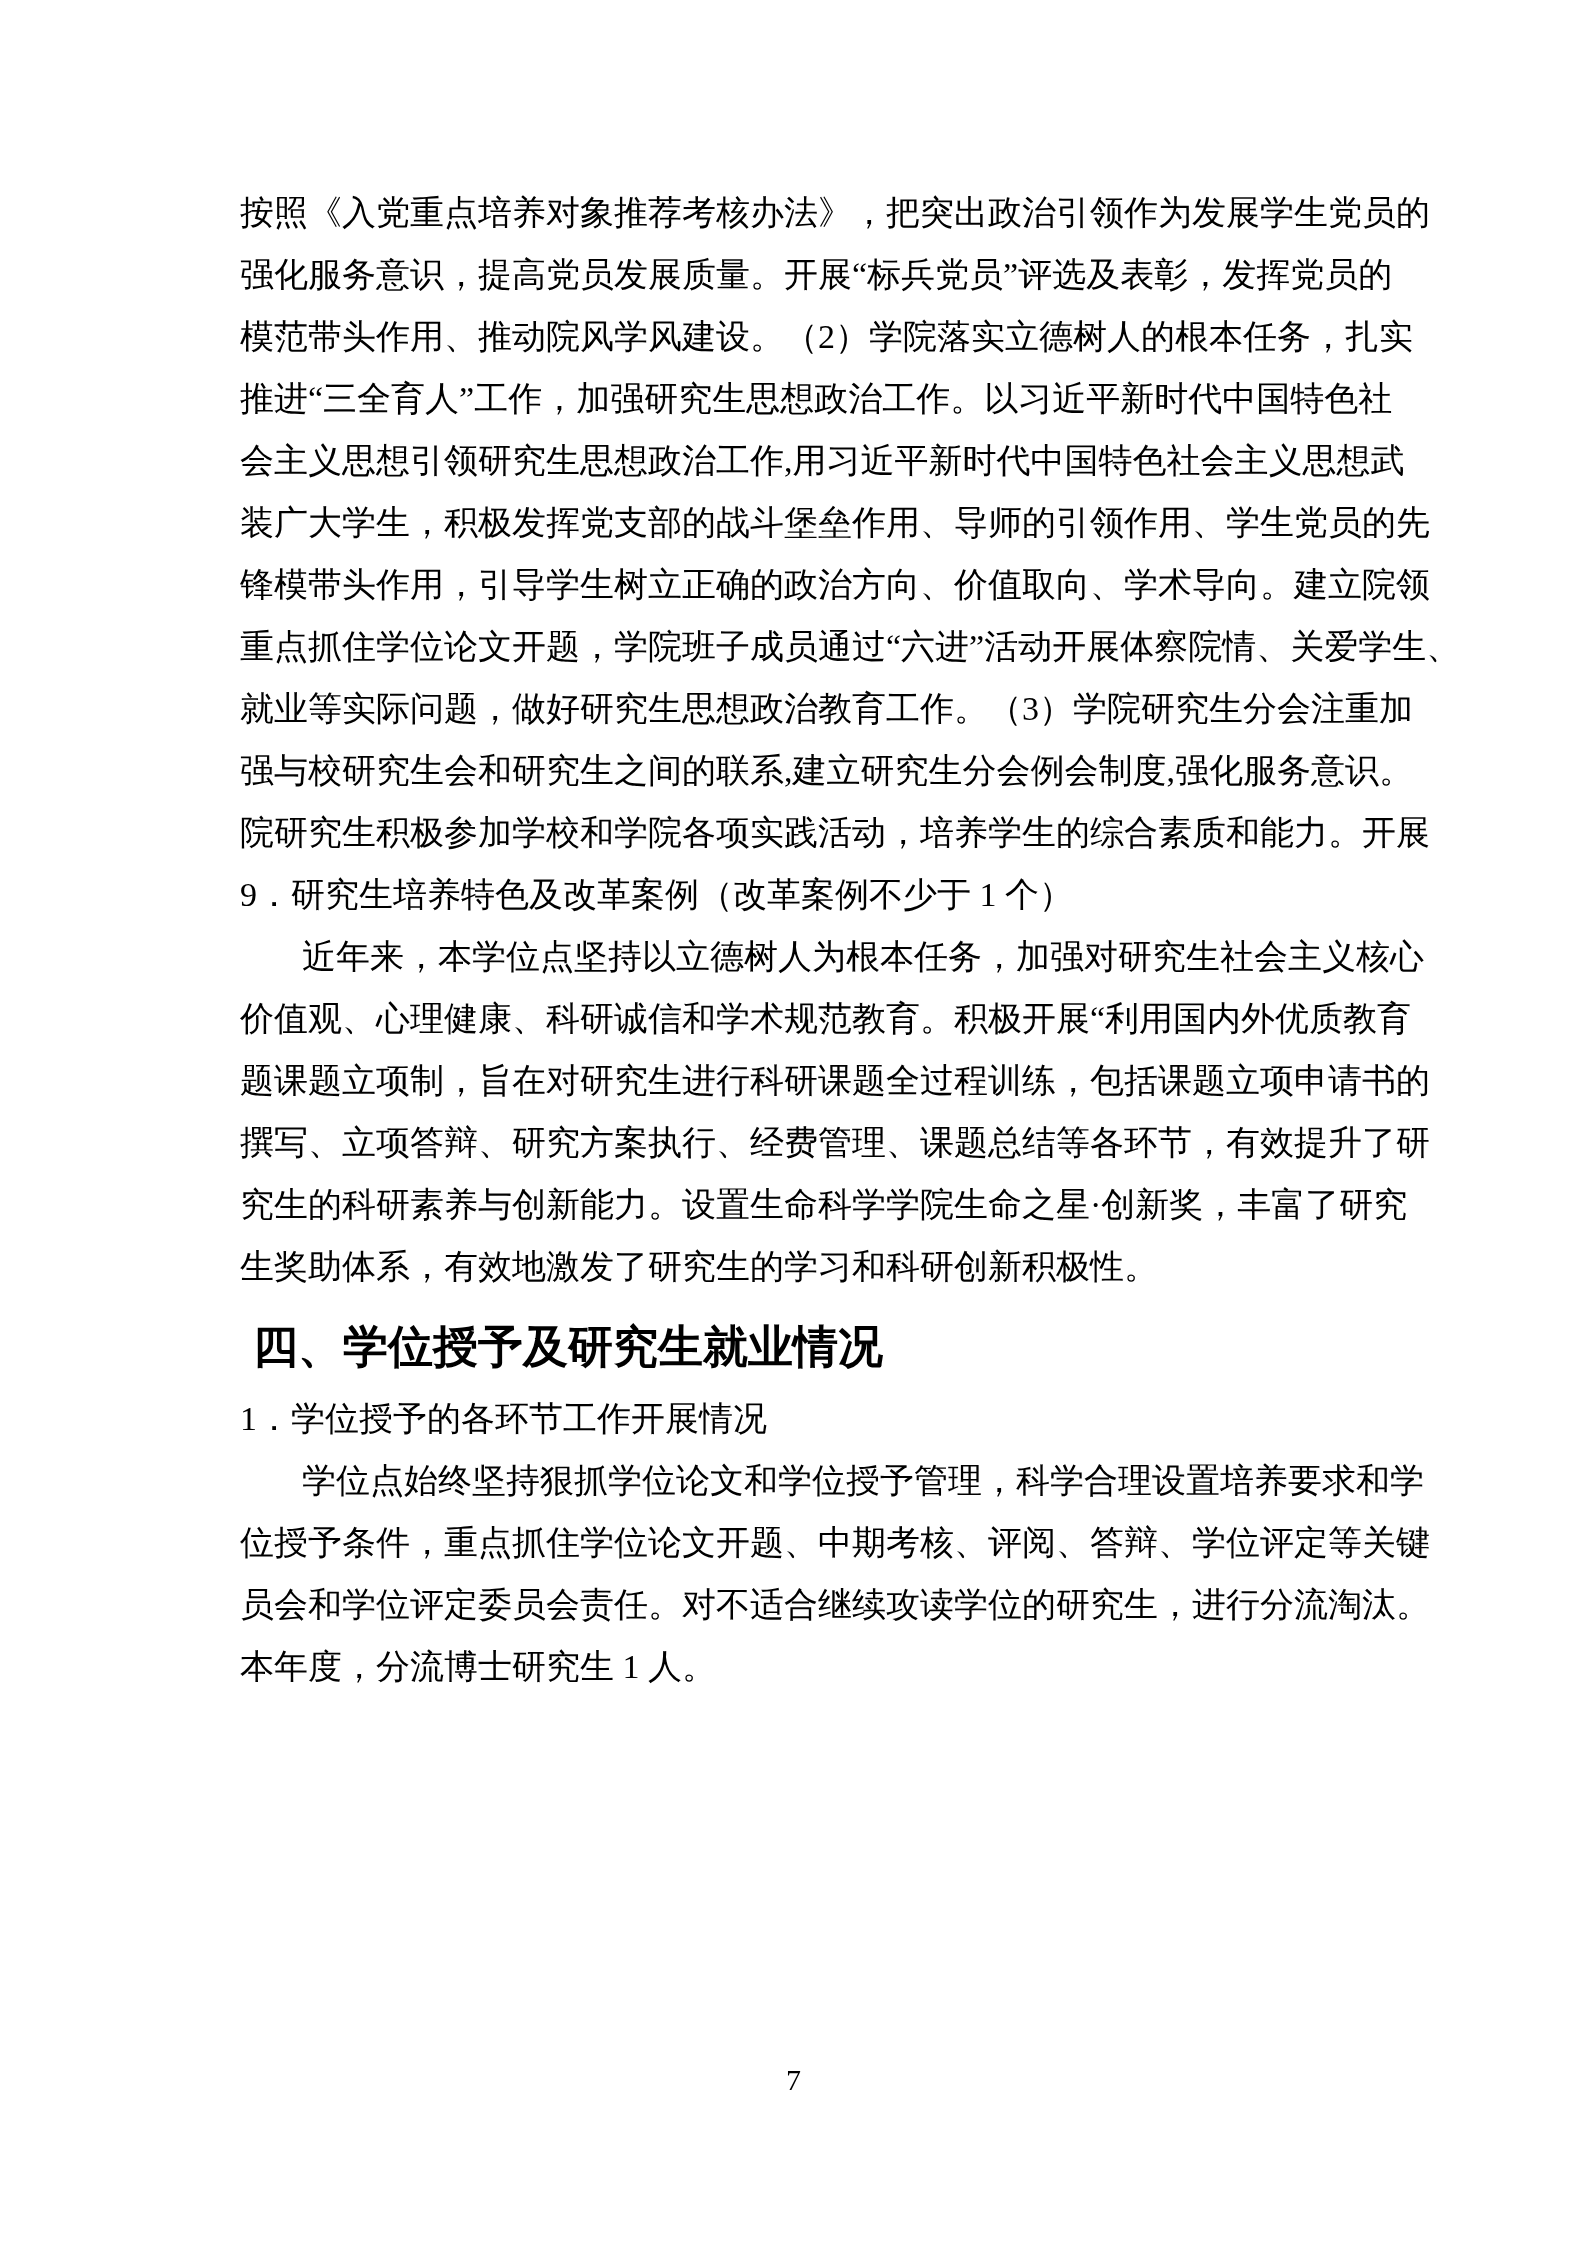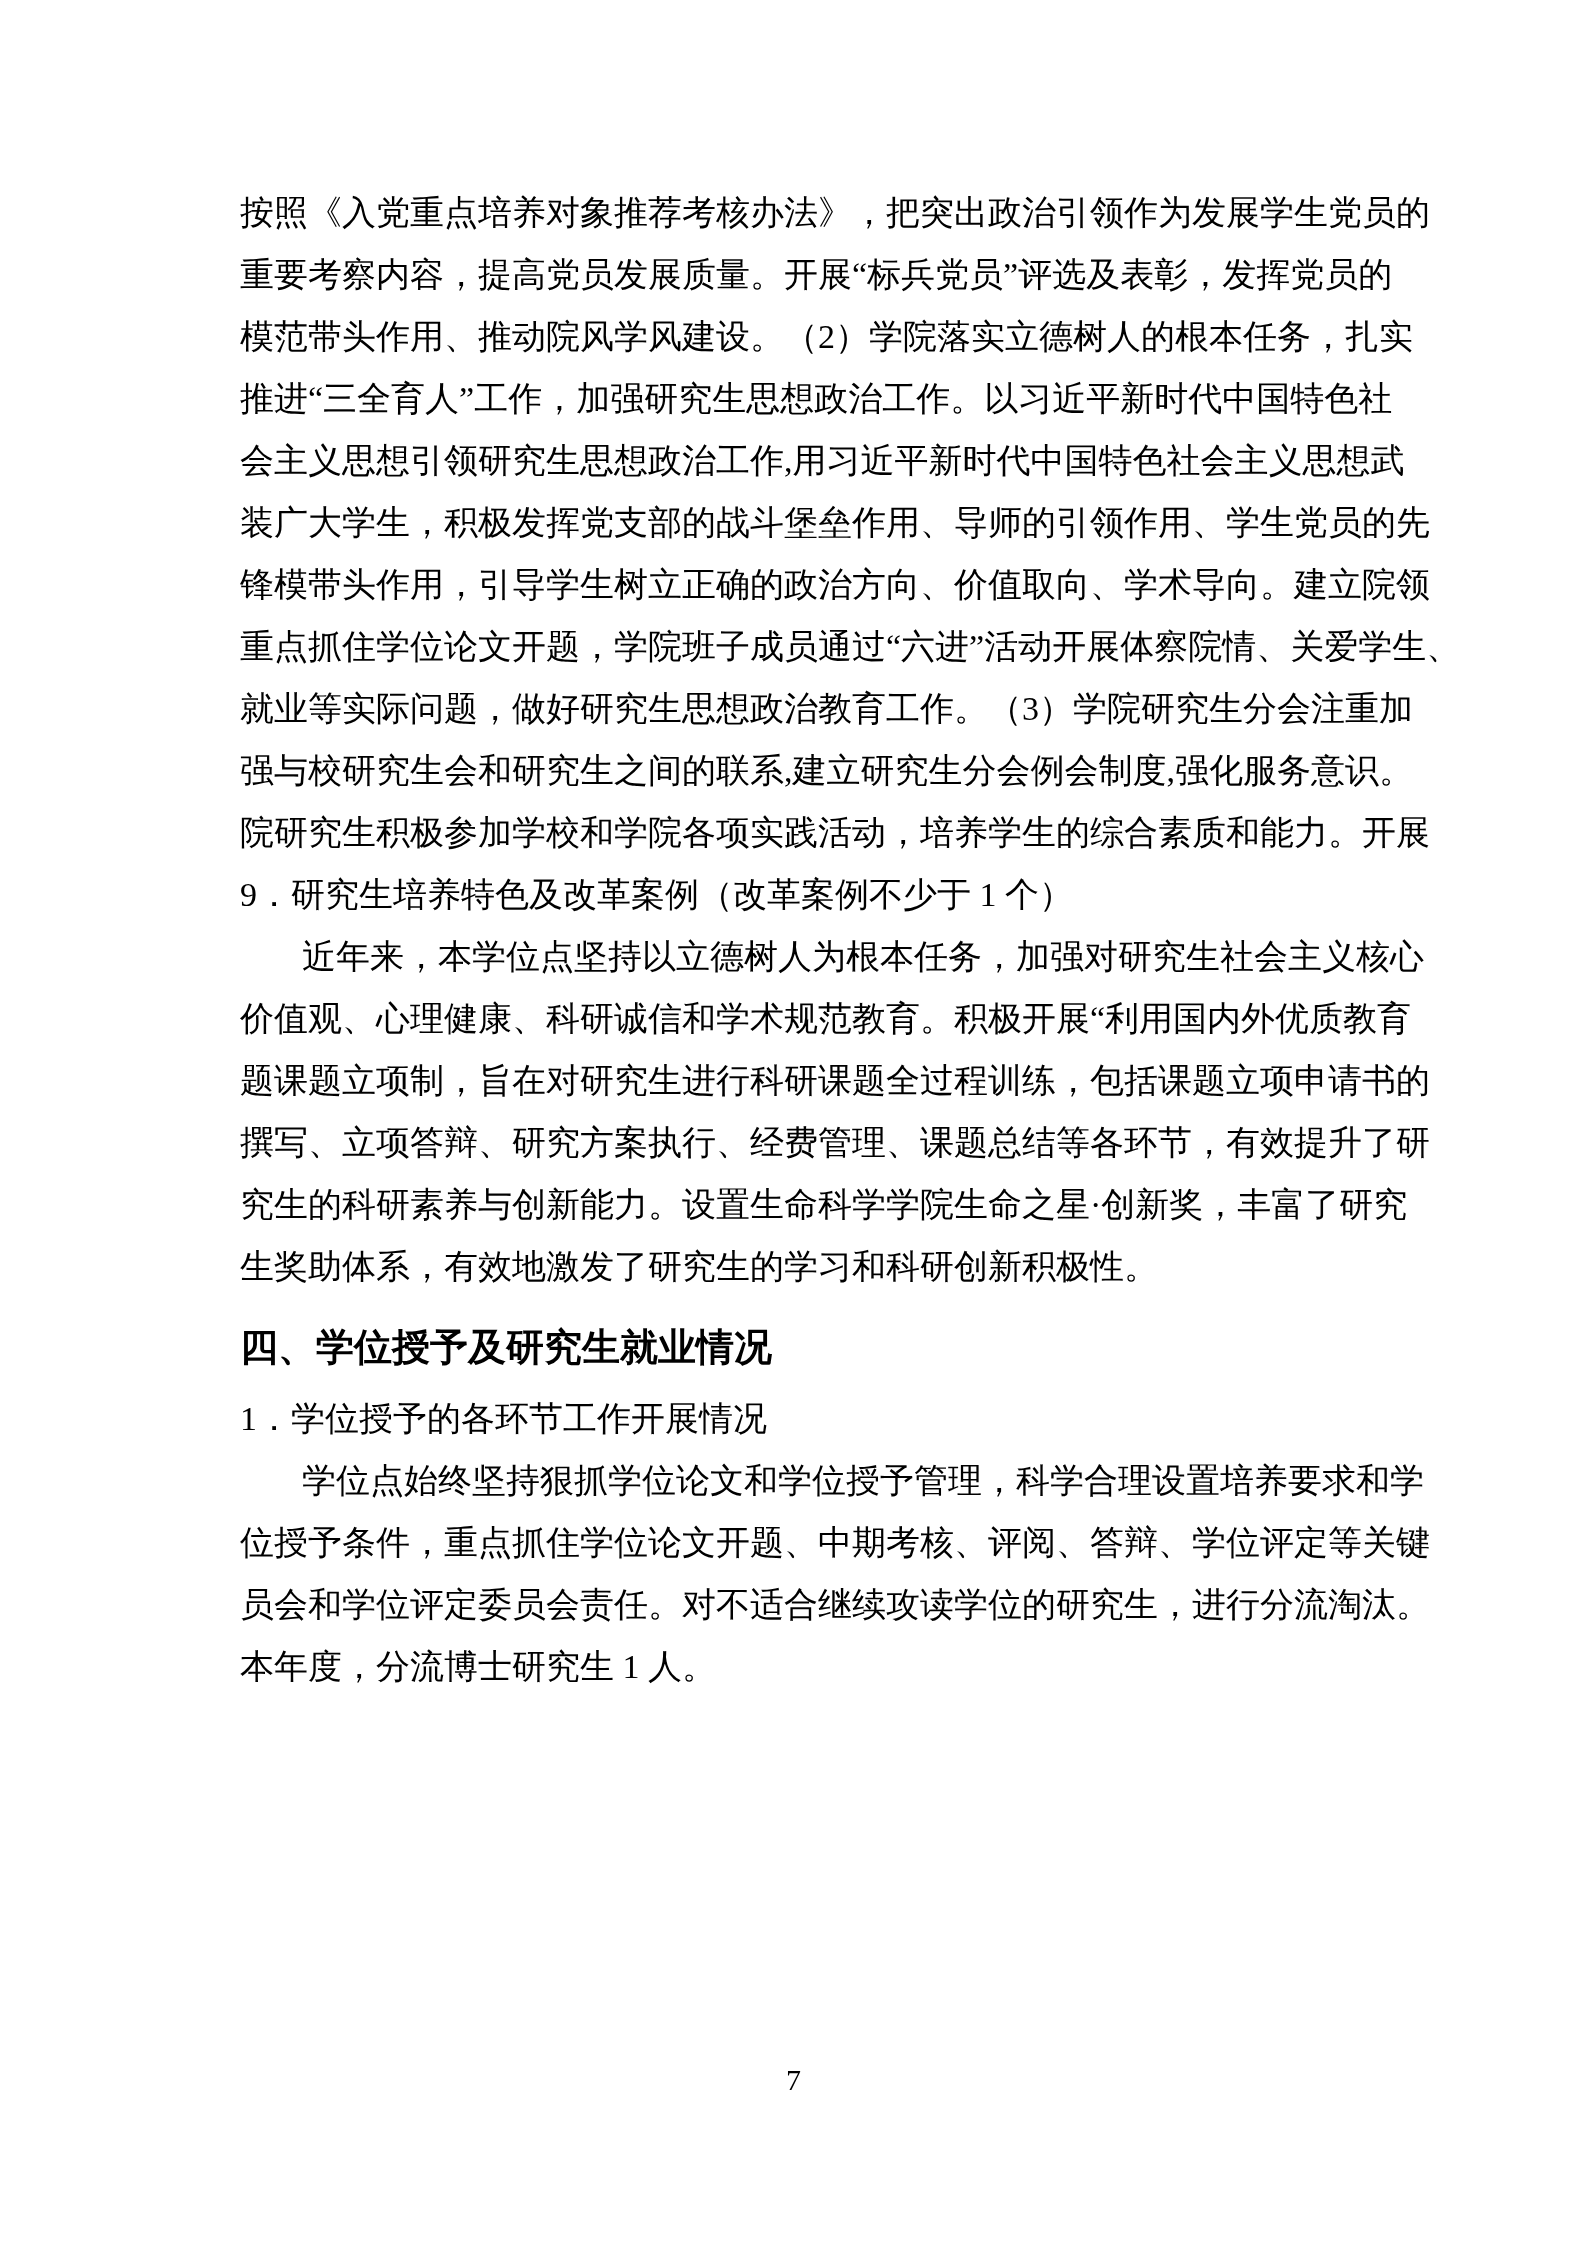--- a/index.html
+++ b/index.html
@@ -35,47 +35,48 @@
     text-align-last: justify;
     letter-spacing: 0;
   }
   .line.end {
     text-align-last: left;
   }
   .line.indent {
     text-indent: 62px;
   }
   .heading {
-    font-size: 38px;
+    font-size: 45px;
     font-weight: bold;
     line-height: 70px;
     height: 70px;
     margin-top: 14px;
     margin-bottom: 6px;
     white-space: nowrap;
     text-align: center;
     text-align-last: left;
+    margin-left: 13px;
   }
   .page-number {
     position: absolute;
     top: 2062px;
     left: 0;
     width: 100%;
     text-align: center;
     font-size: 30px;
     line-height: 36px;
   }
 </style>
 </head>
 <body>
 
 <div class="page">
   <div class="content">
     <div class="line">按照《入党重点培养对象推荐考核办法》，把突出政治引领作为发展学生党员的</div>
-    <div class="line">重要考察内容，提高党员发展质量。开展“标兵党员”评选及表彰，发挥党员的</div>
+    <div class="line">强化服务意识，提高党员发展质量。开展“标兵党员”评选及表彰，发挥党员的</div>
     <div class="line">模范带头作用、推动院风学风建设。（2）学院落实立德树人的根本任务，扎实</div>
     <div class="line">推进“三全育人”工作，加强研究生思想政治工作。以习近平新时代中国特色社</div>
     <div class="line">会主义思想引领研究生思想政治工作,用习近平新时代中国特色社会主义思想武</div>
     <div class="line">装广大学生，积极发挥党支部的战斗堡垒作用、导师的引领作用、学生党员的先</div>
     <div class="line">锋模带头作用，引导学生树立正确的政治方向、价值取向、学术导向。建立院领</div>
     <div class="line">重点抓住学位论文开题，学院班子成员通过“六进”活动开展体察院情、关爱学生、</div>
     <div class="line">就业等实际问题，做好研究生思想政治教育工作。（3）学院研究生分会注重加</div>
     <div class="line">强与校研究生会和研究生之间的联系,建立研究生分会例会制度,强化服务意识。</div>
     <div class="line">院研究生积极参加学校和学院各项实践活动，培养学生的综合素质和能力。开展</div>
     <div class="line end">9．研究生培养特色及改革案例（改革案例不少于 1 个）</div>

